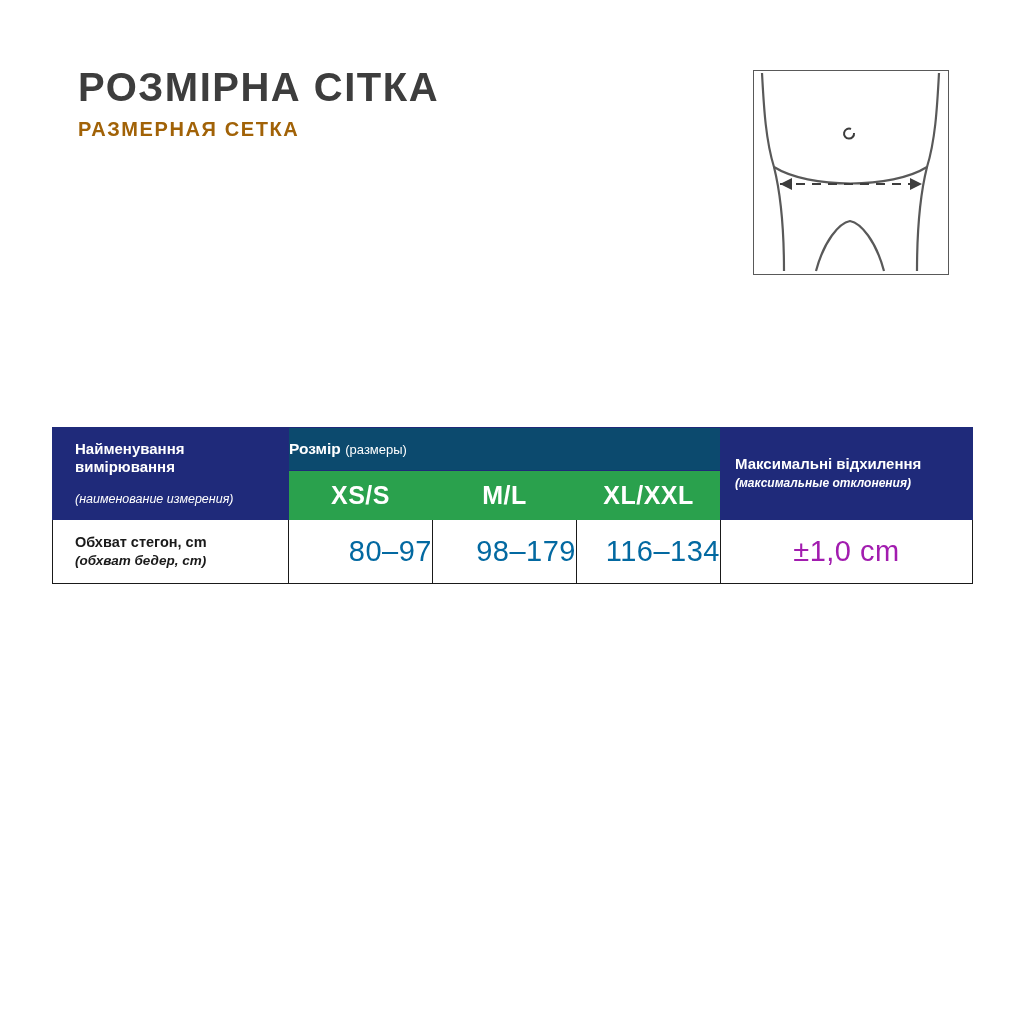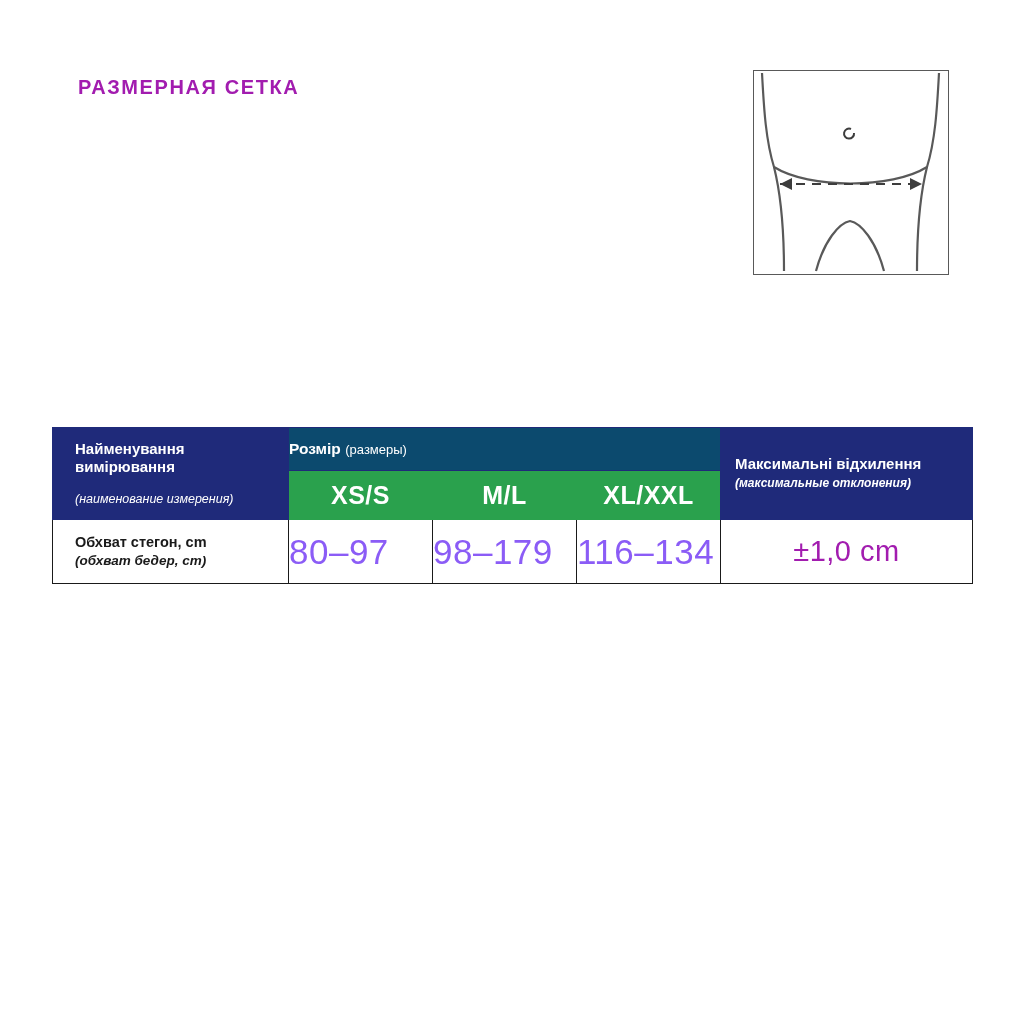--- a/index.html
+++ b/index.html
@@ -28,21 +28,21 @@
     letter-spacing: 1.5px;
     color: #3d3d3d;
     line-height: 1.05;
     margin: 0;
     white-space: nowrap;
   }
   .title-ru {
     font-size: 20px;
     font-weight: bold;
     letter-spacing: 1.6px;
-    color: #a21caf;
+    color: #a16207;
     margin: 10px 0 0 0;
     white-space: nowrap;
   }
 
   
   .illustration {
     position: absolute;
     left: 753px;
     top: 70px;
     width: 196px;
@@ -158,36 +158,37 @@
     line-height: 1.25;
   }
   .body-name-sub {
     font-size: 13.5px;
     font-weight: bold;
     font-style: italic;
     line-height: 1.3;
     margin-top: 1px;
   }
   .body-value {
-    text-align: left;
-    font-size: 35px;
-    color: #8b5cf6;
+    text-align: right;
+    font-size: 29px;
+    color: #0369a1;
     letter-spacing: 0.5px;
   }
   .body-dev {
     text-align: center;
     font-size: 29px;
     color: #a21caf;
     letter-spacing: 0.5px;
   }
 </style>
 </head>
 <body>
 
 <div class="header">
+  <h1 class="title-ua">РОЗМІРНА СІТКА</h1>
   <h2 class="title-ru">РАЗМЕРНАЯ СЕТКА</h2>
 </div>
 
 <div class="illustration">
   <svg width="193" height="202" viewBox="0 0 193 202" xmlns="http://www.w3.org/2000/svg">
 
     <path d="M8 2 C10 40 12 70 20 96 C26 120 30 150 30 200" fill="none" stroke="#595959" stroke-width="2.2"></path>
     <path d="M185 2 C183 40 181 70 173 96 C167 120 163 150 163 200" fill="none" stroke="#595959" stroke-width="2.2"></path>
 
     <path d="M20 96 C55 118 138 118 173 96" fill="none" stroke="#595959" stroke-width="2.2"></path>

